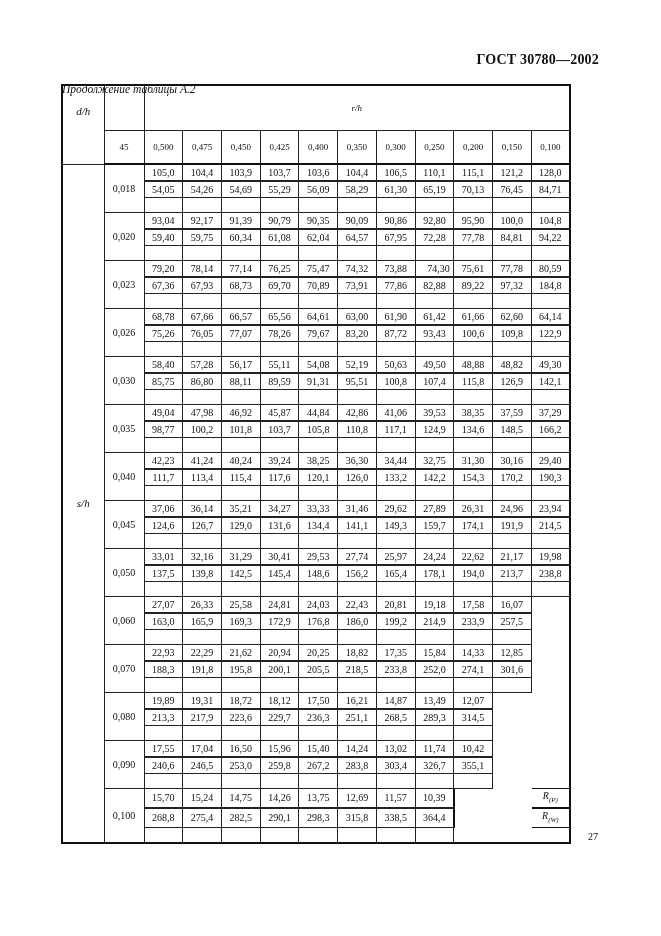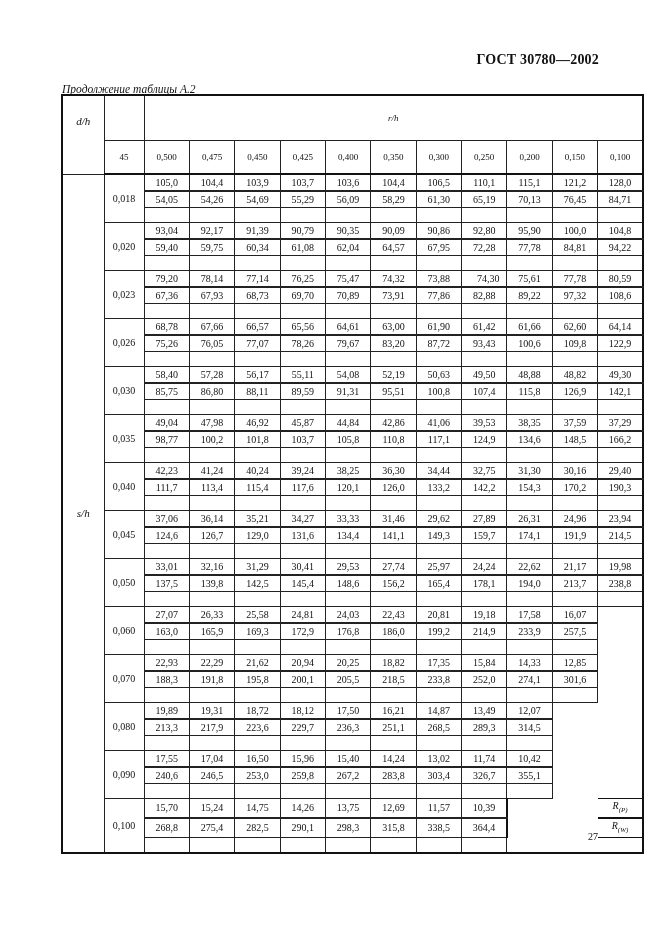--- a/index.html
+++ b/index.html
@@ -1,21 +1,21 @@
 <!DOCTYPE html>
 <html><head>
 <meta charset="utf-8">
 <style>
   html, body { margin:0; padding:0; background:#fff; }
   body { width:661px; height:936px; position:relative; font-family:"Liberation Serif", serif; color:#111; overflow:hidden; }
   .doc-code { position:absolute; top:52px; right:62px; font-weight:bold; font-size:14px; letter-spacing:0.2px; }
   .caption { position:absolute; top:83px; left:62px; font-style:italic; font-size:11.5px; }
   .page-num { position:absolute; top:831px; right:63px; font-size:10px; }
 
-  table.main { position:absolute; top:94px; left:61px; width:583px; border-collapse:collapse; table-layout:fixed; font-size:10px; }
+  table.main { position:absolute; top:84px; left:61px; width:510px; border-collapse:collapse; table-layout:fixed; font-size:10px; }
   table.main td { border:1px solid #222; text-align:center; padding:0; height:15px; line-height:14px; font-size:10px; }
   .outer-left { border-left:2px solid #111 !important; }
   .outer-right { border-right:2px solid #111 !important; }
   .outer-top { border-top:2px solid #111 !important; }
   .outer-bottom { border-bottom:2px solid #111 !important; }
   .thick-bottom { border-bottom:2.5px solid #111 !important; }
   .hdr-r { height:44px !important; font-style:italic; font-size:9px !important; }
   .hdr-col { height:32px !important; font-size:9px !important; }
   .dh { font-style:italic; font-size:11px !important; vertical-align:top; padding-top:18px !important; border-bottom:none !important; }
   .dashed-left { border-left:1.5px dashed #111 !important; }
@@ -166,21 +166,21 @@
         <td class="">67,36</td>
         <td class="">67,93</td>
         <td class="">68,73</td>
         <td class="">69,70</td>
         <td class="">70,89</td>
         <td class="">73,91</td>
         <td class="">77,86</td>
         <td class="">82,88</td>
         <td class="">89,22</td>
         <td class="">97,32</td>
-        <td class="outer-right">108,6</td>
+        <td class="outer-right">184,8</td>
       </tr>
       <tr>
         <td class="blank"></td>
         <td class="blank"></td>
         <td class="blank"></td>
         <td class="blank"></td>
         <td class="blank"></td>
         <td class="blank"></td>
         <td class="blank"></td>
         <td class="blank"></td>

